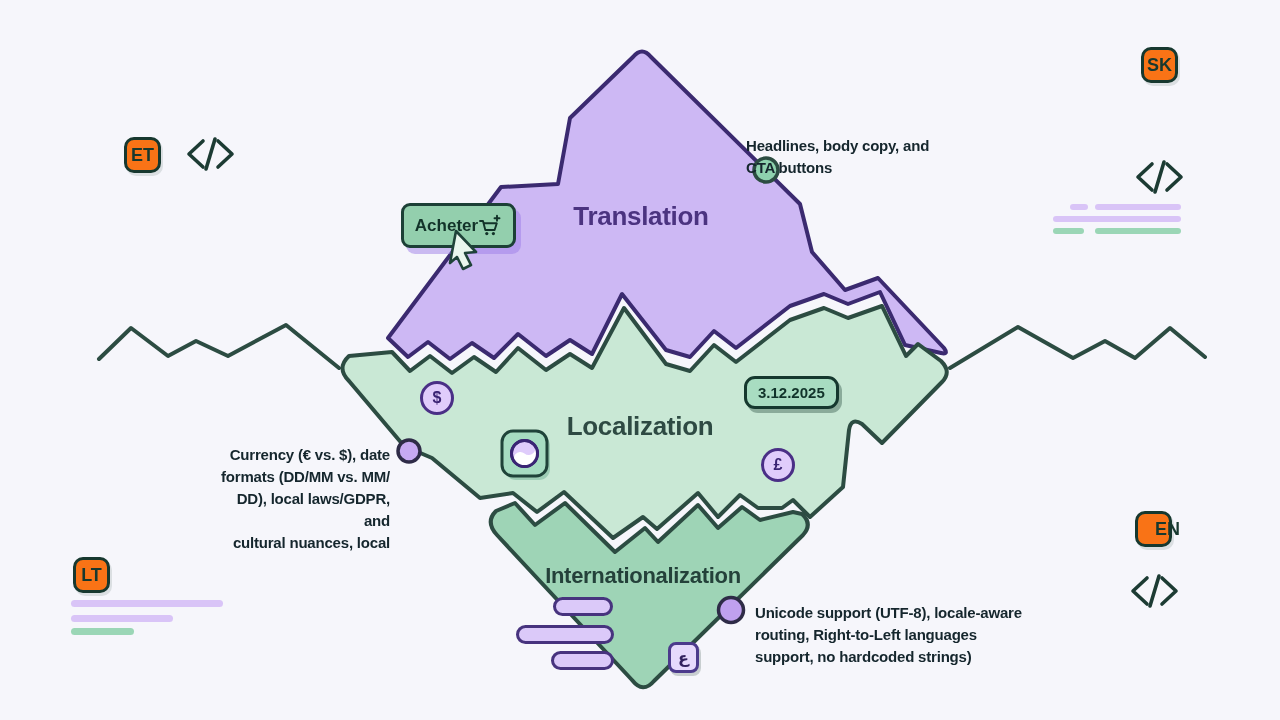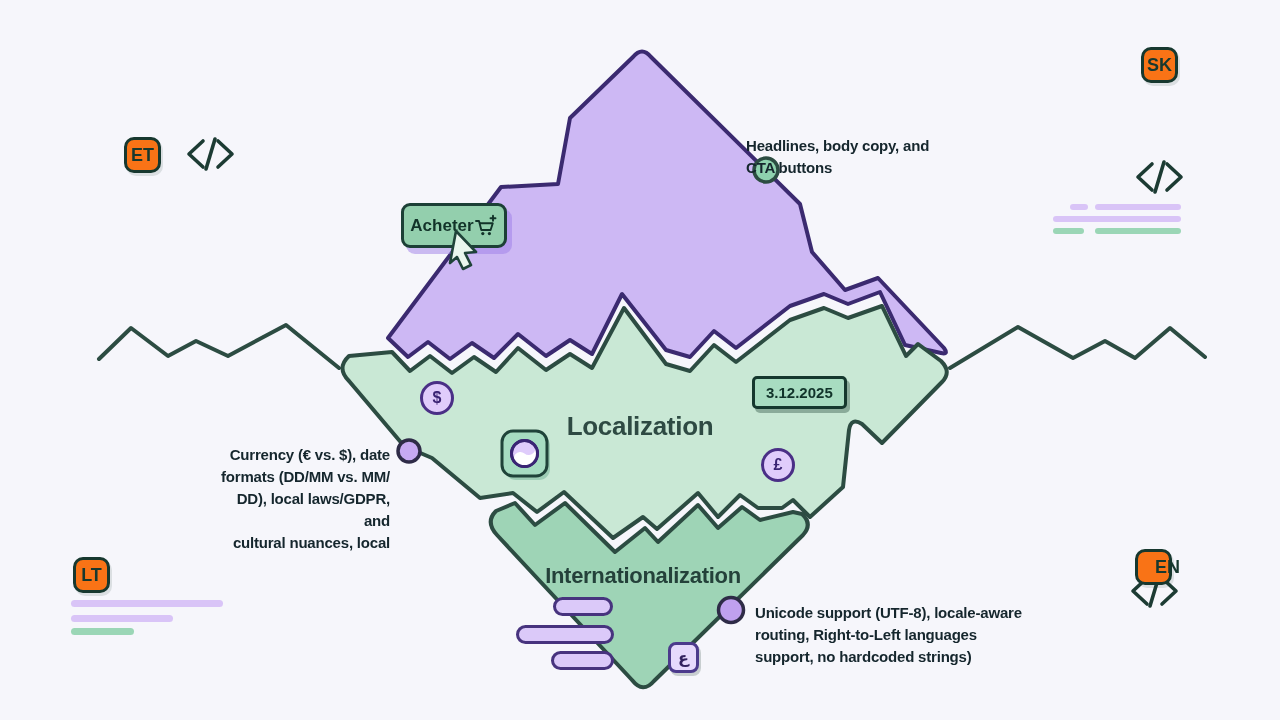--- a/index.html
+++ b/index.html
@@ -24,47 +24,47 @@
 
   
   .badge-lang{
     position:absolute; width:37px; height:36px; background:#f97316;
     border:3px solid #17382f; border-radius:10px; color:#17382f;
     display:flex; align-items:center; justify-content:center;
     font-size:18px; font-weight:700; letter-spacing:0;
     box-shadow:2px 3px 0 rgba(23,56,47,.12);
   }
   .b-et{ left:124px; top:137px; } .b-sk{ left:1141px; top:47px; }
-  .b-lt{ left:73px;  top:557px; } .b-en{ left:1135px; top:549px;padding-left:28px; }
+  .b-lt{ left:73px;  top:557px; } .b-en{ left:1135px; top:511px;padding-left:28px; }
 
   
   .cta{
-    position:absolute; left:401px; top:203px; width:106px; height:45px;
+    position:absolute; left:401px; top:203px; width:115px; height:45px;
     background:#93cfad; border:3px solid #1c4036; border-radius:9px;
     display:flex; align-items:center; justify-content:center; gap:0;
     font-size:17px; font-weight:600; color:#123329;
     box-shadow:5px 6px 0 rgba(158,126,232,.5); cursor:pointer;
   }
 
   
   .coin{
     position:absolute; width:34px; height:34px; border-radius:50%;
     background:#e0ccfb; border:3px solid #4a2f86; color:#3a2473;
     display:flex; align-items:center; justify-content:center;
     font-size:16px; font-weight:700;
   }
   .c-dollar{ left:420px; top:381px; }
   .c-pound{ left:761px; top:448px; }
 
   
   .date-badge{
     position:absolute; left:744px; top:376px; height:33px; padding:0 11px;
-    background:#a8dcc1; border:3px solid #15382e; border-radius:5px;
+    background:#a8dcc1; border:3px solid #15382e; border-radius:11px;
     display:flex; align-items:center; font-size:15px; font-weight:700; color:#11332a;
-    box-shadow:3px 4px 0 rgba(21,56,46,.35); white-space:nowrap;margin-left:8px;
+    box-shadow:3px 4px 0 rgba(21,56,46,.35); white-space:nowrap;
   }
 
   
   .ain-badge{
     position:absolute; left:668px; top:642px; width:31px; height:31px;
     background:#e6d9fc; border:3px solid #4c3a8c; border-radius:8px;
     color:#32215e; font-size:16px; font-weight:700;
     display:flex; align-items:center; justify-content:center;
     font-family:"DejaVu Sans", sans-serif;
     box-shadow:2px 3px 0 rgba(20,50,40,.2);
@@ -129,20 +129,21 @@
       <line x1="1164" y1="162" x2="1155" y2="192"></line>
       <polyline points="1167,164 1181,177 1167,190"></polyline>
     </g>
     <g stroke="#1c3b33" stroke-width="3.6" fill="none" stroke-linecap="round" stroke-linejoin="round">
       <polyline points="1147,578 1133,591 1147,604"></polyline>
       <line x1="1159" y1="576" x2="1150" y2="606"></line>
       <polyline points="1162,578 1176,591 1162,604"></polyline>
     </g>
   </svg>
 
+  <div class="layer-title t-translation">Translation</div>
   <div class="layer-title t-localization">Localization</div>
   <div class="layer-title t-internationalization">Internationalization</div>
 
   <div class="annotation a-top">
     <div>Headlines, body copy, and</div>
     <div>CTA buttons</div>
   </div>
   <div class="annotation a-left">
     <div>Currency (€ vs. $), date</div>
     <div>formats (DD/MM vs. MM/</div>

